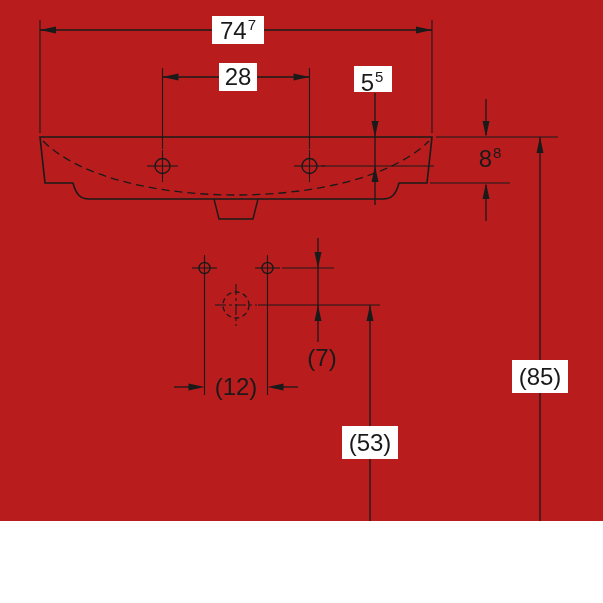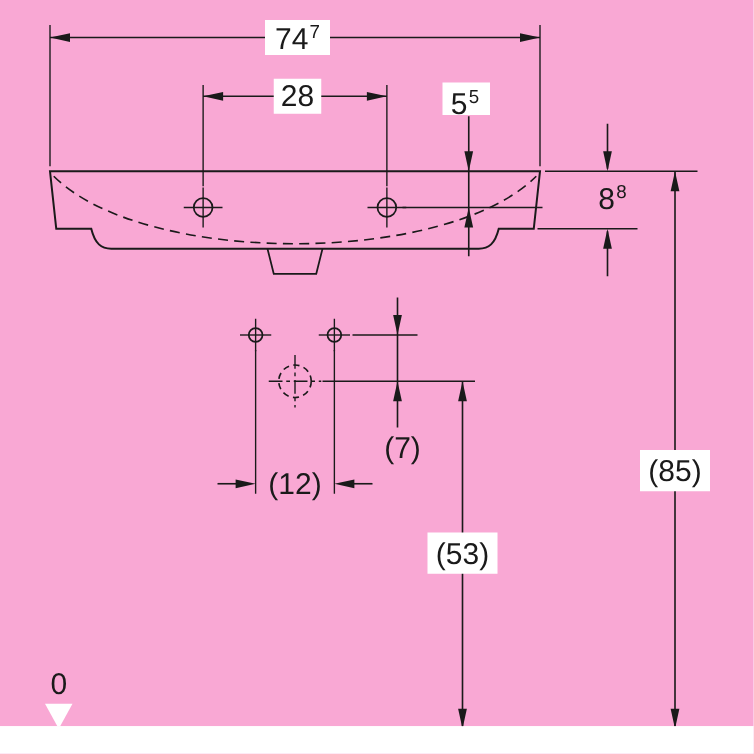--- a/index.html
+++ b/index.html
@@ -1,16 +1,16 @@
 <!DOCTYPE html>
 <html><head>
 <meta charset="utf-8">
 <style>
   html,body{margin:0;padding:0;background:#ffffff;}
-  .page{width:603px;height:581px;background:#f9a8d4;position:relative;overflow:hidden;text-align:right;}
+  .page{width:603px;height:521px;background:#b91c1c;position:relative;overflow:hidden;text-align:right;}
   svg{display:block;}
   .ol   {stroke:#1a1a1a;stroke-width:1.6;fill:none;stroke-linecap:round;}
   .med  {stroke:#1a1a1a;stroke-width:1.4;fill:none;}
   .dim  {stroke:#1a1a1a;stroke-width:1.3;fill:none;}
   .thin {stroke:#1a1a1a;stroke-width:1.1;fill:none;}
   .dash {stroke-dasharray:8 5;}
   .cdash{stroke-dasharray:5 3.5;}
   .cline{stroke-dasharray:11 3 3 3;}
   .ah   {fill:#1a1a1a;stroke:none;}
   .bg   {fill:#ffffff;stroke:none;}

